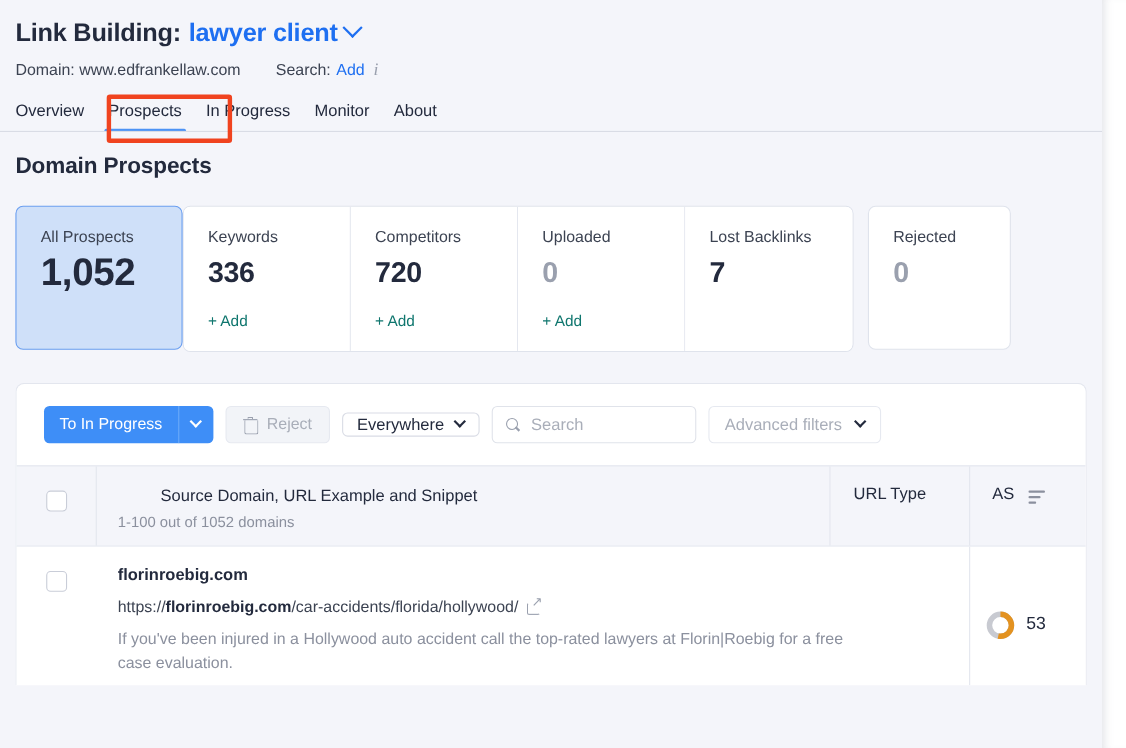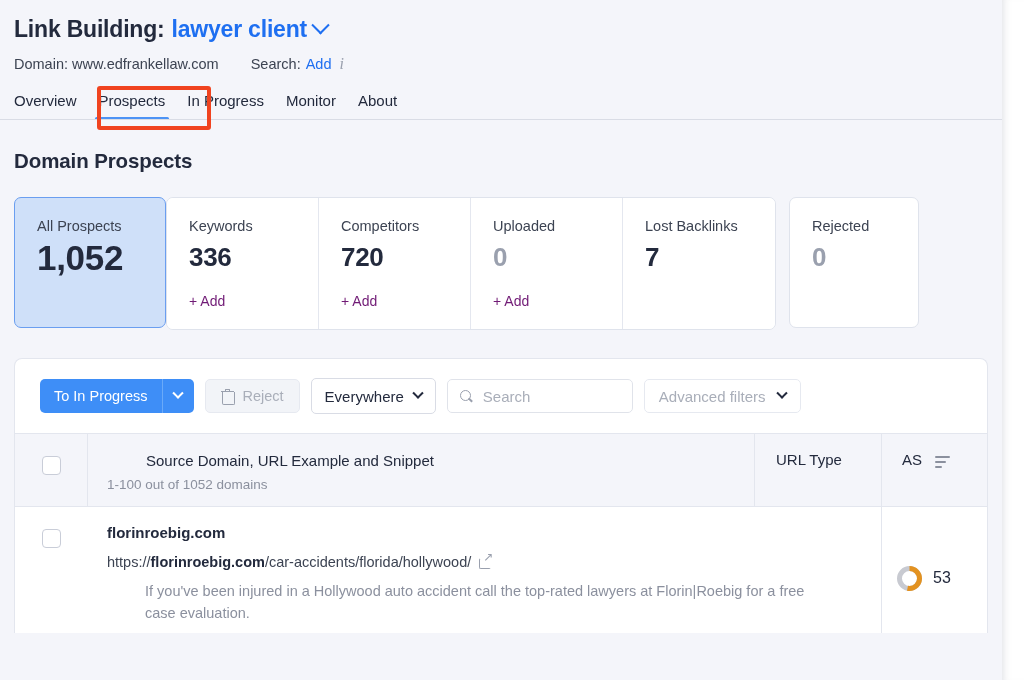--- a/index.html
+++ b/index.html
@@ -87,21 +87,21 @@
     left: 97px; top: 86px;
     width: 114px; height: 44px;
     border: 4px solid #f0431f;
     border-radius: 3px;
     pointer-events: none;
     z-index: 20;
   }
 
   
   .sec-title {
-    margin: 29px 0 0 14px;
+    margin: 19px 0 0 14px;
     font-size: 20.5px; font-weight: bold; color: #232a3d;
     letter-spacing: -0.1px;
   }
 
   
   .stats {
     margin: 24px 0 0 14px;
     display: flex; align-items: stretch;
   }
   .stat-group {
@@ -121,21 +121,21 @@
   .stat:last-child { border-right: none; }
   .stat-lbl { font-size: 14.5px; color: #3c4352; line-height: 18px; }
   .stat-val {
     margin-top: 7px;
     font-size: 26px; font-weight: bold; color: #232a3d;
     line-height: 31px; letter-spacing: -0.3px;
   }
   .stat-val.zero { color: #9aa0ae; }
   .stat-add {
     position: absolute; left: 22px; bottom: 20px;
-    font-size: 14px; color: #701a75; cursor: pointer;
+    font-size: 14px; color: #0f766e; cursor: pointer;
   }
   .stat.first {
     width: 152px;
     background: #cfe0f9;
     border: 1px solid #6a9ef0;
     border-radius: 7px;
     margin-right: 0;
   }
   .stat.first .stat-val { font-size: 35px; }
   .stat.rejected {
@@ -199,21 +199,21 @@
     content: ""; position: absolute; left: 0; top: 2px;
     width: 13px; height: 1.6px; background: #9aa0ae;
   }
   .trash i {
     position: absolute; left: 4px; top: 0;
     width: 5px; height: 2px;
     border: 1.6px solid #9aa0ae; border-bottom: none; border-radius: 1px 1px 0 0;
   }
   .btn-select {
     display: flex; align-items: center; gap: 10px;
-    height: 36px; padding: 0 13px;
+    height: 22px; padding: 0 13px;
     background: #fff; border: 1px solid #d9dce5;
     border-radius: 5px; font-size: 15px; color: #232a3d;
     cursor: pointer;
   }
   .chev-d {
     display: inline-block; width: 8px; height: 8px;
     border-right: 2.3px solid #232a3d; border-bottom: 2.3px solid #232a3d;
     transform: rotate(45deg) translate(-2px,-2px);
   }
   .search-box {
@@ -310,21 +310,21 @@
   .ext::before {
     content: ""; position: absolute; left: 0; bottom: 0;
     width: 10px; height: 9px;
     border: 1.5px solid #9aa0ae; border-radius: 2px;
     border-top-color: transparent; border-right-color: transparent;
   }
   .ext::after {
     content: "\2197"; position: absolute; right: -1px; top: -5px;
     font-size: 12px; color: #9aa0ae; line-height: 12px;
   }
-  .snip { margin-top: 8px; font-size: 14.5px; color: #8b909e; line-height: 22px; max-width: 668px; margin-left: 38px; }
+  .snip { margin-top: 8px; font-size: 14.5px; color: #8b909e; line-height: 22px; max-width: 668px; }
   .trow .c-type { border-left: none; padding: 16px 0 0 21px; }
   .trow .c-as {
     border-left: 1px solid #e3e6ee;
     padding: 14px 0 0 14px; align-items: center; gap: 10px;
     padding-top: 16px;
   }
   .gauge { width: 27px; height: 27px; position: relative; flex: none; }
   .gauge svg { display: block; transform: rotate(-90deg); }
   .as-num { font-size: 16px; color: #232a3d; }
 </style>

